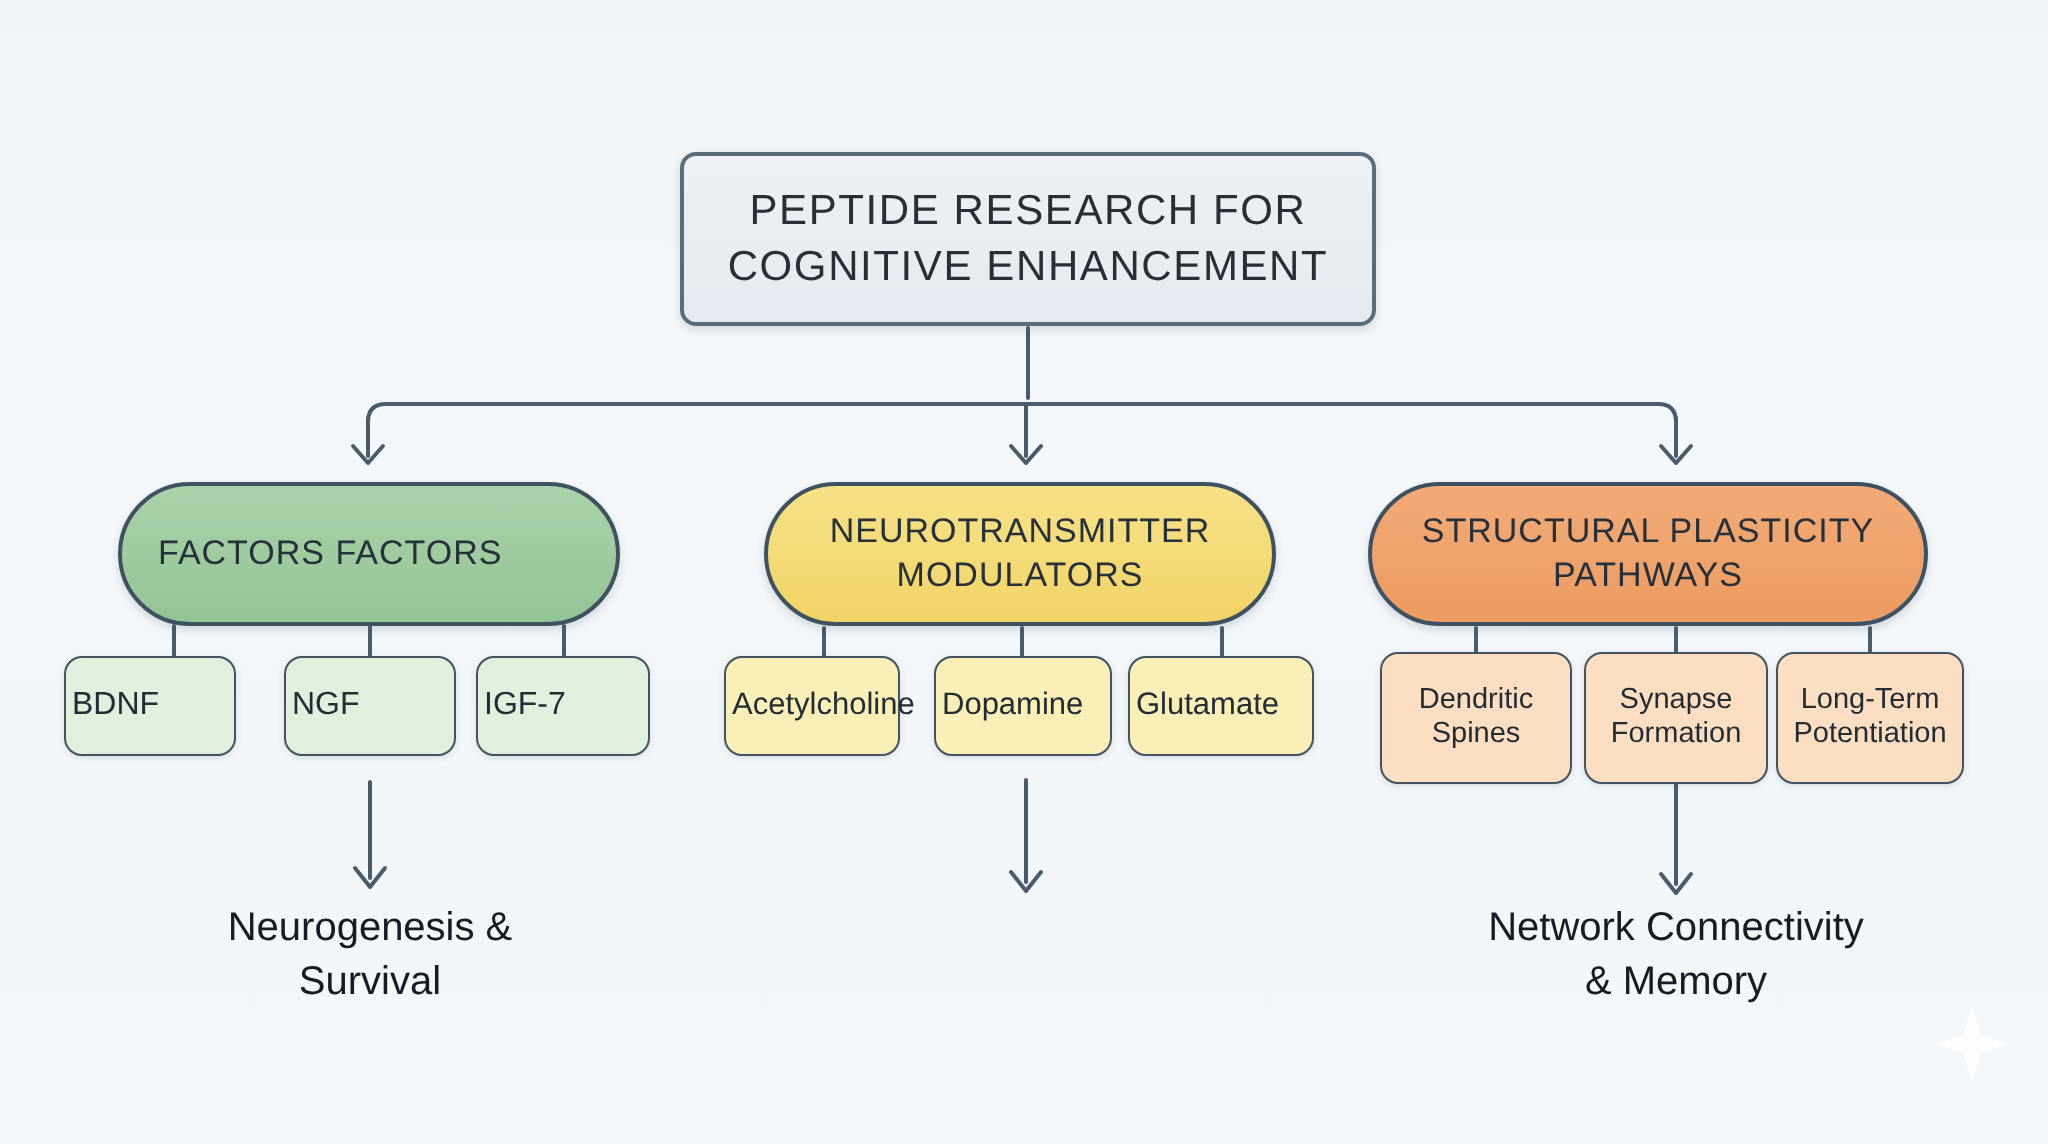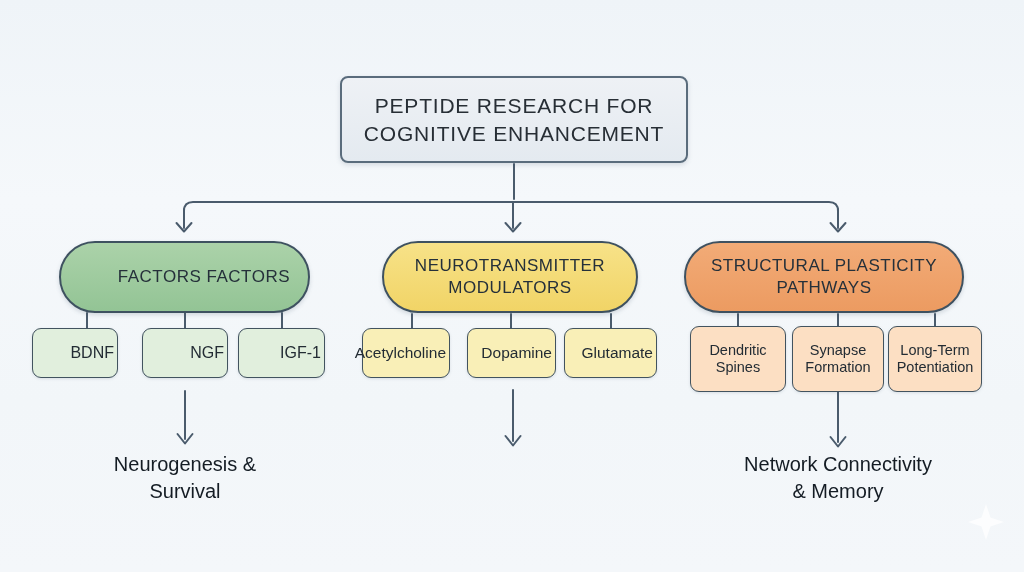--- a/index.html
+++ b/index.html
@@ -12,21 +12,21 @@
     position: relative; width: 1024px; height: 572px; overflow: hidden;
     background: linear-gradient(180deg, #eff4f8 0%, #f5f8fb 35%, #f2f6f9 70%, #f4f7fa 100%);
   }
   svg.connectors {
     position: absolute; left: 0; top: 0; width: 1024px; height: 572px; z-index: 1;
   }
   svg.connectors path {
     fill: none; stroke: #4a5b6c; stroke-width: 2; stroke-linecap: round; stroke-linejoin: round;
   }
   .node { position: absolute; z-index: 2; box-sizing: border-box;
-    display: flex; align-items: center; justify-content: flex-end; text-align: center; }
+    display: flex; align-items: center; justify-content: flex-start; text-align: center; }
   .root-box {
     left: 340px; top: 76px; width: 348px; height: 87px;
     background: linear-gradient(180deg, #eef1f5 0%, #e4eaf0 100%);
     border: 2px solid #5a6c7c; border-radius: 8px;
     box-shadow: 0 2px 5px rgba(70,90,110,0.18);
     font-size: 21px; line-height: 28px; letter-spacing: 0.8px; color: #272e35;
   }
   .pill {
     top: 241px; height: 72px; border: 2px solid #3e5160; border-radius: 36px;
     box-shadow: 0 2px 4px rgba(70,90,110,0.20);
@@ -98,21 +98,21 @@
   <div class="node pill pill-growth">
     <span>FACTORS FACTORS</span>
   </div>
   <div class="node child child-green" style="left:32px;width:86px;">
     <span>BDNF</span>
   </div>
   <div class="node child child-green" style="left:142px;width:86px;">
     <span>NGF</span>
   </div>
   <div class="node child child-green" style="left:238px;width:87px;">
-    <span>IGF-1</span>
+    <span>IGF-7</span>
   </div>
   <div class="outcome outcome-1">
     <div>Neurogenesis &amp;</div>
     <div>Survival</div>
   </div>
 
   <div class="node pill pill-neuro">
     <span>NEUROTRANSMITTER MODULATORS</span>
   </div>
   <div class="node child child-yellow" style="left:362px;width:88px;">

